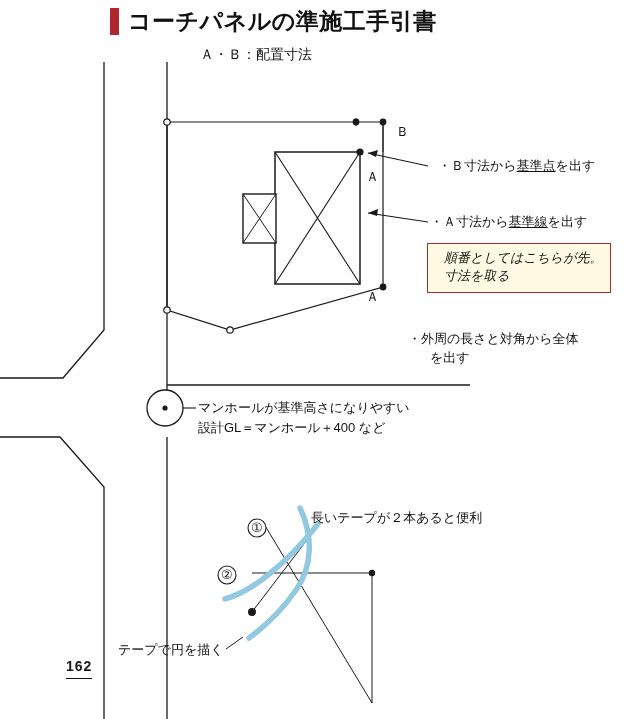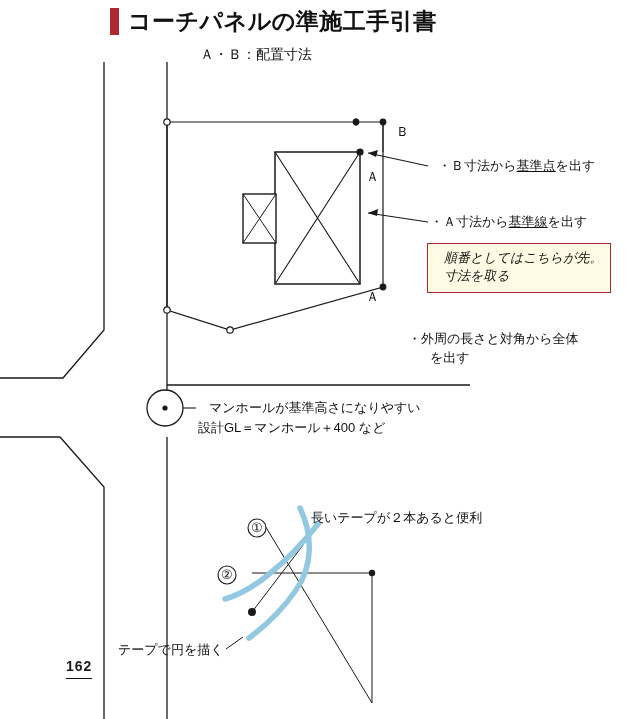--- a/index.html
+++ b/index.html
@@ -207,21 +207,21 @@
   </div>
 
   <div class="note-box">
     <div>順番としてはこちらが先。</div>
     <div>寸法を取る</div>
   </div>
 
   <div class="lbl" style="left:408px; top:330px;">・外周の長さと対角から全体</div>
   <div class="lbl" style="left:430px; top:349px;">を出す</div>
 
-  <div class="lbl" style="left:209px; top:399px;font-family:Liberation Serif, serif;">マンホールが基準高さになりやすい</div>
+  <div class="lbl" style="left:198px; top:399px;font-family:Liberation Serif, serif;">マンホールが基準高さになりやすい</div>
   <div class="lbl" style="left:198px; top:419px;">設計GL＝マンホール＋400 など</div>
 
   <div class="lbl" style="left:311px; top:509px;">長いテープが２本あると便利</div>
   <div class="lbl" style="left:118px; top:641px;">テープで円を描く</div>
 
   <div class="circled" style="left:251px; top:520px;">①</div>
   <div class="circled" style="left:221px; top:567px;">②</div>
 
   <div class="page-num">162</div>
 

